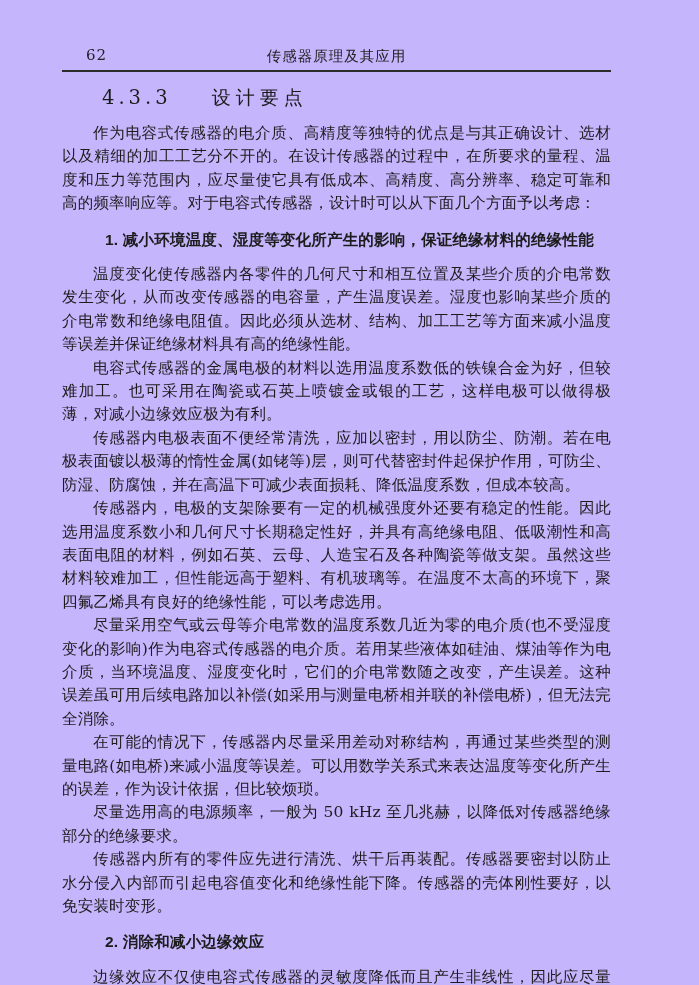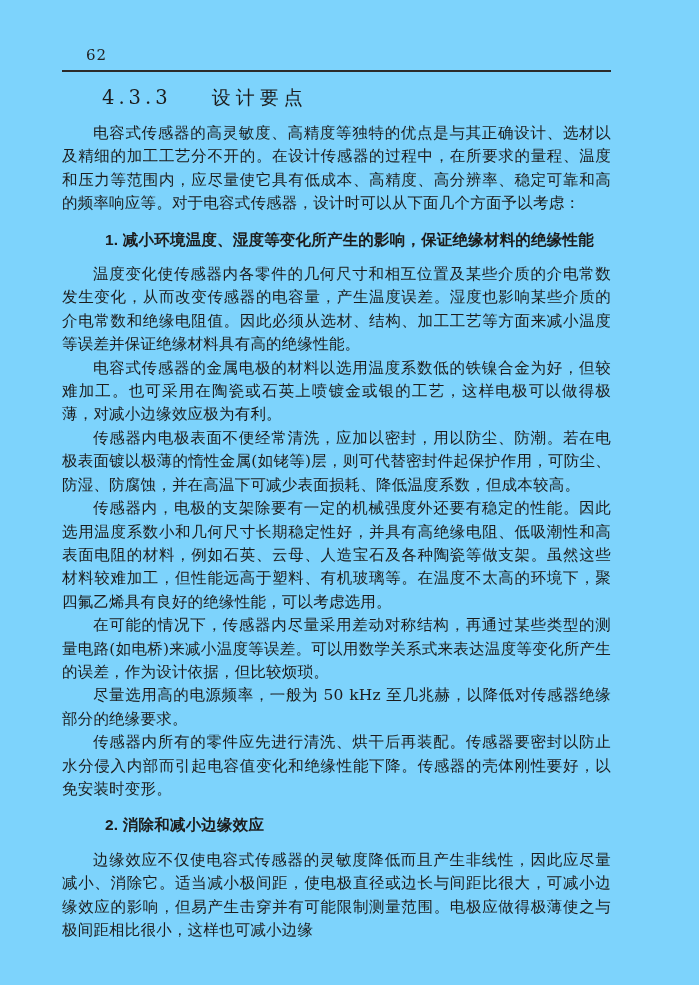--- a/index.html
+++ b/index.html
@@ -13,21 +13,21 @@
     overflow: hidden;
     color: #1c1c1c;
     font-family: "DejaVu Serif", "Liberation Serif", serif;
   }
   .page {
     position: relative;
     width: 699px;
     height: 985px;
     box-sizing: border-box;
     padding: 44px 88px 0 62px;
-    background: #7dd3fc;
+    background: #c4b5fd;
   }
   
   .running-header {
     position: relative;
     display: flex;
     align-items: flex-end;
     height: 22px;
     font-size: 14.5px;
     color: #222;
   }
@@ -90,43 +90,45 @@
     font-family: "DejaVu Serif", serif;
   }
 </style>
 </head>
 <body>
 
 <div class="page">
 
   <div class="running-header">
     <span class="page-number">62</span>
+    <span class="running-title">传感器原理及其应用</span>
   </div>
   <hr class="header-rule">
 
   <div class="body-text">
 
 
     <h2 class="section-heading">
       <span class="section-number">4.3.3</span>
       <span class="section-title">设计要点</span>
     </h2>
 
-    <p class="para">电容式传感器的高灵敏度、高精度等独特的优点是与其正确设计、选材以及精细的加工工艺分不开的。在设计传感器的过程中，在所要求的量程、温度和压力等范围内，应尽量使它具有低成本、高精度、高分辨率、稳定可靠和高的频率响应等。对于电容式传感器，设计时可以从下面几个方面予以考虑：</p>
+    <p class="para">作为电容式传感器的电介质、高精度等独特的优点是与其正确设计、选材以及精细的加工工艺分不开的。在设计传感器的过程中，在所要求的量程、温度和压力等范围内，应尽量使它具有低成本、高精度、高分辨率、稳定可靠和高的频率响应等。对于电容式传感器，设计时可以从下面几个方面予以考虑：</p>
 
     <p class="point-heading">1. 减小环境温度、湿度等变化所产生的影响，保证绝缘材料的绝缘性能</p>
 
     <p class="para">温度变化使传感器内各零件的几何尺寸和相互位置及某些介质的介电常数发生变化，从而改变传感器的电容量，产生温度误差。湿度也影响某些介质的介电常数和绝缘电阻值。因此必须从选材、结构、加工工艺等方面来减小温度等误差并保证绝缘材料具有高的绝缘性能。</p>
 
     <p class="para">电容式传感器的金属电极的材料以选用温度系数低的铁镍合金为好，但较难加工。也可采用在陶瓷或石英上喷镀金或银的工艺，这样电极可以做得极薄，对减小边缘效应极为有利。</p>
 
     <p class="para">传感器内电极表面不便经常清洗，应加以密封，用以防尘、防潮。若在电极表面镀以极薄的惰性金属(如铑等)层，则可代替密封件起保护作用，可防尘、防湿、防腐蚀，并在高温下可减少表面损耗、降低温度系数，但成本较高。</p>
 
     <p class="para">传感器内，电极的支架除要有一定的机械强度外还要有稳定的性能。因此选用温度系数小和几何尺寸长期稳定性好，并具有高绝缘电阻、低吸潮性和高表面电阻的材料，例如石英、云母、人造宝石及各种陶瓷等做支架。虽然这些材料较难加工，但性能远高于塑料、有机玻璃等。在温度不太高的环境下，聚四氟乙烯具有良好的绝缘性能，可以考虑选用。</p>
 
+    <p class="para">尽量采用空气或云母等介电常数的温度系数几近为零的电介质(也不受湿度变化的影响)作为电容式传感器的电介质。若用某些液体如硅油、煤油等作为电介质，当环境温度、湿度变化时，它们的介电常数随之改变，产生误差。这种误差虽可用后续电路加以补偿(如采用与测量电桥相并联的补偿电桥)，但无法完全消除。</p>
 
     <p class="para">在可能的情况下，传感器内尽量采用差动对称结构，再通过某些类型的测量电路(如电桥)来减小温度等误差。可以用数学关系式来表达温度等变化所产生的误差，作为设计依据，但比较烦琐。</p>
 
     <p class="para">尽量选用高的电源频率，一般为 50 kHz 至几兆赫，以降低对传感器绝缘部分的绝缘要求。</p>
 
     <p class="para">传感器内所有的零件应先进行清洗、烘干后再装配。传感器要密封以防止水分侵入内部而引起电容值变化和绝缘性能下降。传感器的壳体刚性要好，以免安装时变形。</p>
 
     <p class="point-heading">2. 消除和减小边缘效应</p>
 
     <p class="para">边缘效应不仅使电容式传感器的灵敏度降低而且产生非线性，因此应尽量减小、消除它。适当减小极间距，使电极直径或边长与间距比很大，可减小边缘效应的影响，但易产生击穿并有可能限制测量范围。电极应做得极薄使之与极间距相比很小，这样也可减小边缘</p>

